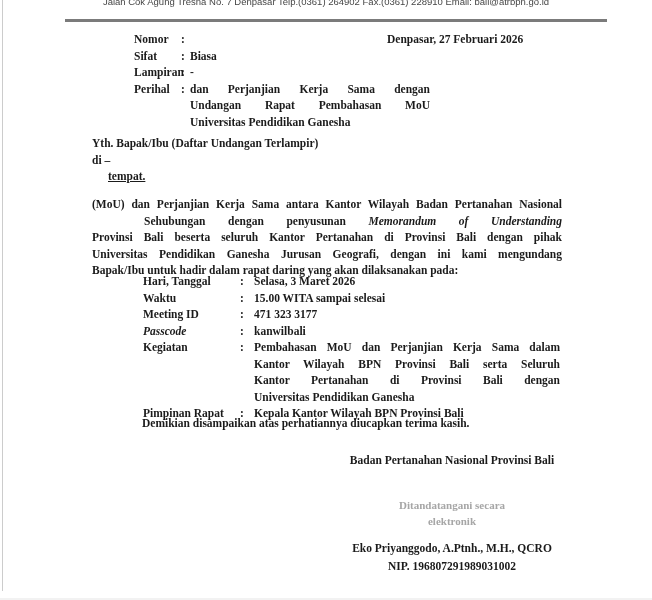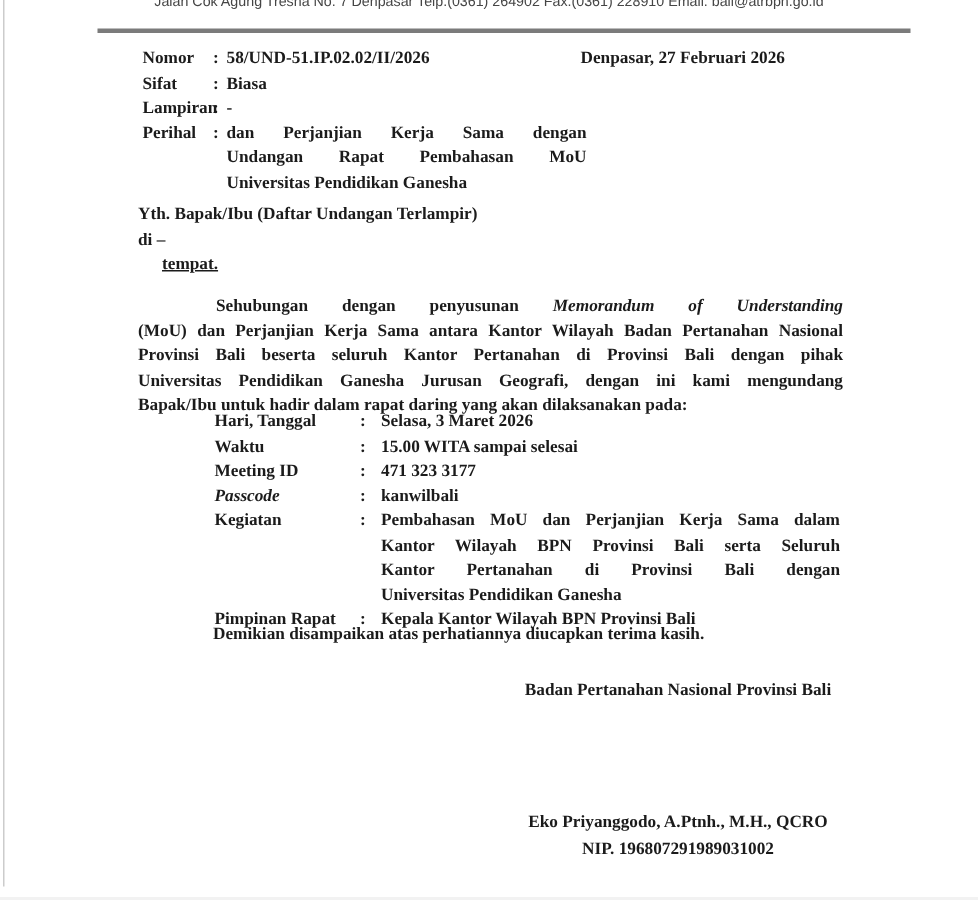--- a/index.html
+++ b/index.html
@@ -19,21 +19,21 @@
     position:absolute;left:0;right:0;top:-4px;
     text-align:center;
     font-family:"Liberation Sans","DejaVu Sans",sans-serif;
     font-weight:400;font-size:9.5px;color:#454545;
     white-space:nowrap;
   }
   .divider{position:absolute;left:65px;top:19px;width:542px;height:3px;background:#7b7b7b;}
   .date-line{position:absolute;left:387px;top:31px;line-height:16.5px;}
   .meta{position:absolute;left:95px;top:31px;line-height:16.5px;}
   .mrow{display:flex;align-items:flex-start;}
-  .mlabel{width:47px;flex:none;}
+  .mlabel{width:47px;flex:none;margin-left:39px;}
   .mcolon{width:9px;flex:none;}
   .mvalue{width:240px;flex:none;}
   .recipient{position:absolute;left:92px;top:135px;line-height:16.5px;}
   .tempat{margin-left:16px;text-decoration:underline;}
   .paragraph{position:absolute;left:92px;top:196px;width:470px;line-height:16.5px;}
   .pline{width:100%;box-sizing:border-box;}
   .jl{text-align:justify;text-align-last:justify;}
   .indent{padding-left:52px;}
   .it{font-style:italic;}
   .details{position:absolute;left:143px;top:273px;width:417px;line-height:16.5px;}
@@ -56,21 +56,20 @@
   <div class="letterhead-address">Jalan Cok Agung Tresna No. 7 Denpasar Telp.(0361) 264902 Fax.(0361) 228910 Email: bali@atrbpn.go.id</div>
 
   <div class="divider"></div>
 
   <div class="date-line">Denpasar, 27 Februari 2026</div>
 
   <div class="meta">
     <div class="mrow">
       <span class="mlabel">Nomor</span>
       <span class="mcolon">:</span>
-      <span class="mvalue">58/UND-51.IP.02.02/II/2026</span>
     </div>
     <div class="mrow">
       <span class="mlabel">Sifat</span>
       <span class="mcolon">:</span>
       <span class="mvalue">Biasa</span>
     </div>
     <div class="mrow">
       <span class="mlabel">Lampiran</span>
       <span class="mcolon">:</span>
       <span class="mvalue">-</span>
@@ -86,22 +85,22 @@
     </div>
   </div>
 
   <div class="recipient">
     <div>Yth. Bapak/Ibu (Daftar Undangan Terlampir)</div>
     <div>di –</div>
     <div class="tempat">tempat.</div>
   </div>
 
   <div class="paragraph">
+    <div class="pline jl">(MoU) dan Perjanjian Kerja Sama antara Kantor Wilayah Badan Pertanahan Nasional</div>
     <div class="pline jl indent"><span>Sehubungan dengan penyusunan</span> <span class="it">Memorandum of Understanding</span></div>
-    <div class="pline jl">(MoU) dan Perjanjian Kerja Sama antara Kantor Wilayah Badan Pertanahan Nasional</div>
     <div class="pline jl">Provinsi Bali beserta seluruh Kantor Pertanahan di Provinsi Bali dengan pihak</div>
     <div class="pline jl">Universitas Pendidikan Ganesha Jurusan Geografi, dengan ini kami mengundang</div>
     <div class="pline">Bapak/Ibu untuk hadir dalam rapat daring yang akan dilaksanakan pada:</div>
   </div>
 
   <div class="details">
     <div class="drow">
       <span class="dlabel">Hari, Tanggal</span>
       <span class="dcolon">:</span>
       <div class="dvalue">Selasa, 3 Maret 2026</div>
@@ -137,20 +136,24 @@
       <div class="dvalue">Kepala Kantor Wilayah BPN Provinsi Bali</div>
     </div>
   </div>
 
   <div class="closing">Demikian disampaikan atas perhatiannya diucapkan terima kasih.</div>
 
   <div class="sig-office">
     <div>Badan Pertanahan Nasional Provinsi Bali</div>
   </div>
 
+  <div class="sig-esign">
+    <div>Ditandatangani secara</div>
+    <div>elektronik</div>
+  </div>
 
   <div class="sig-name">
     <div>Eko Priyanggodo, A.Ptnh., M.H., QCRO</div>
     <div>NIP. 196807291989031002</div>
   </div>
 
   <div class="bottom-edge"></div>
 
 </div>
 

